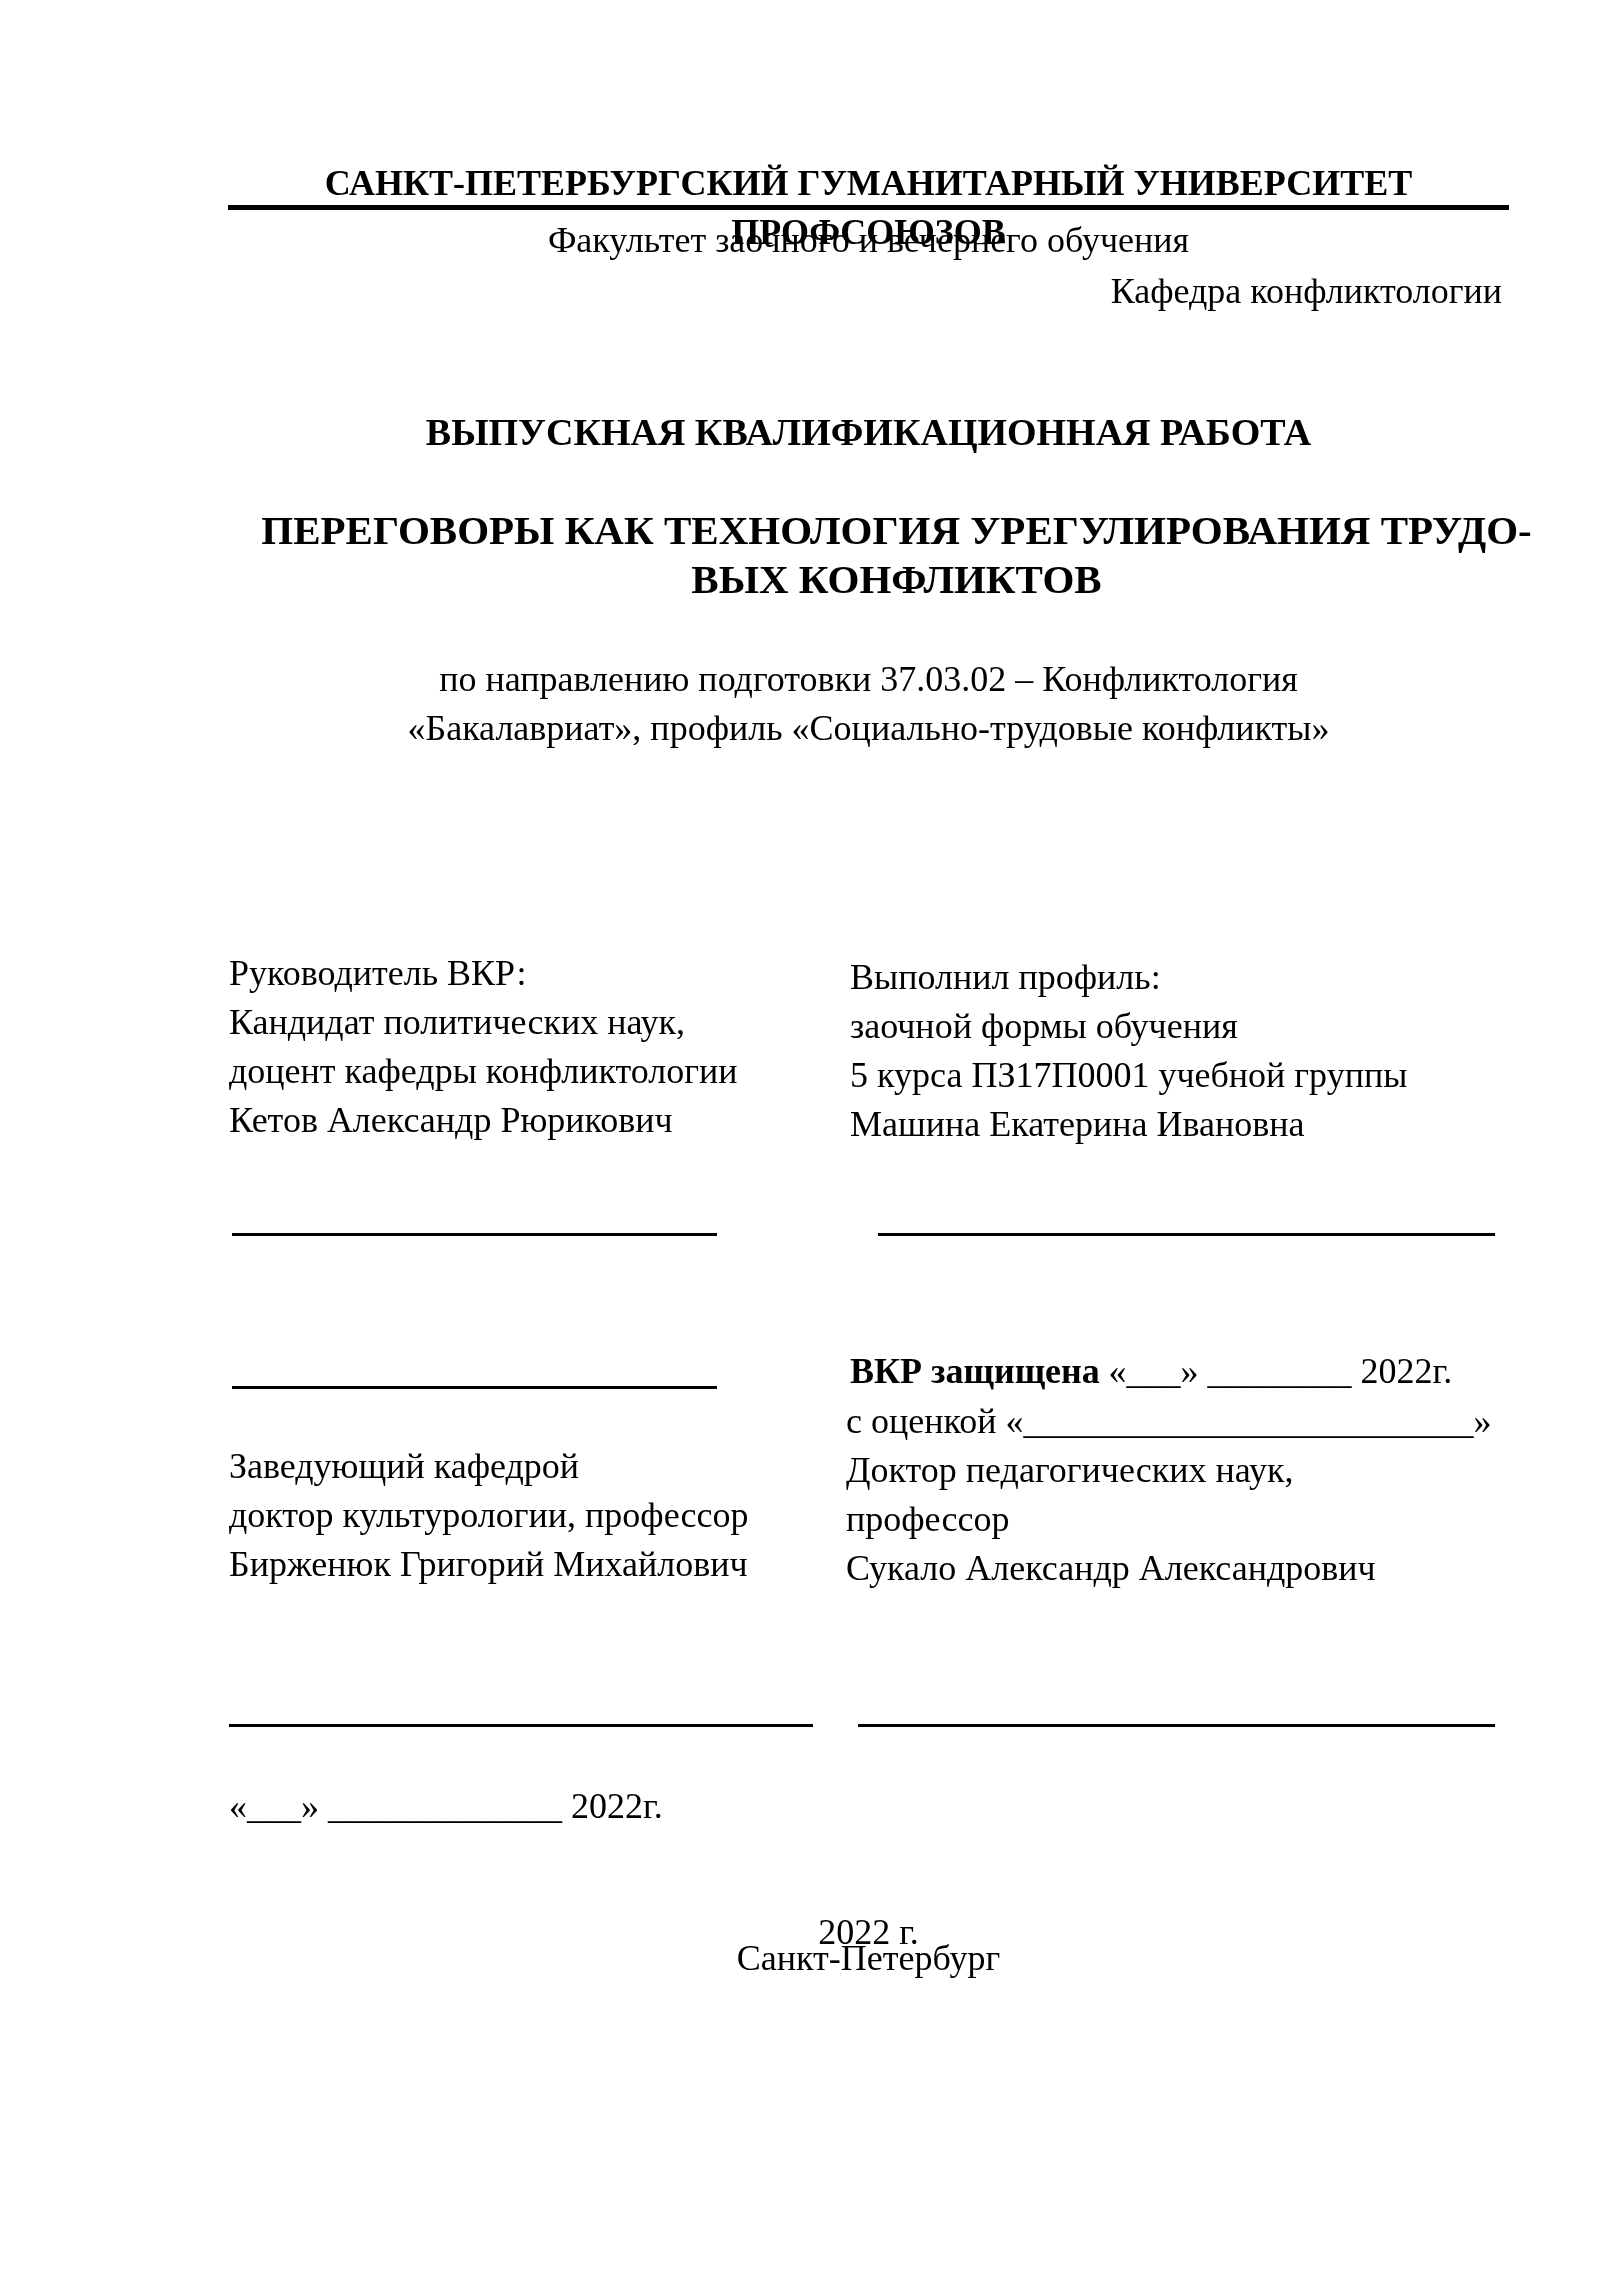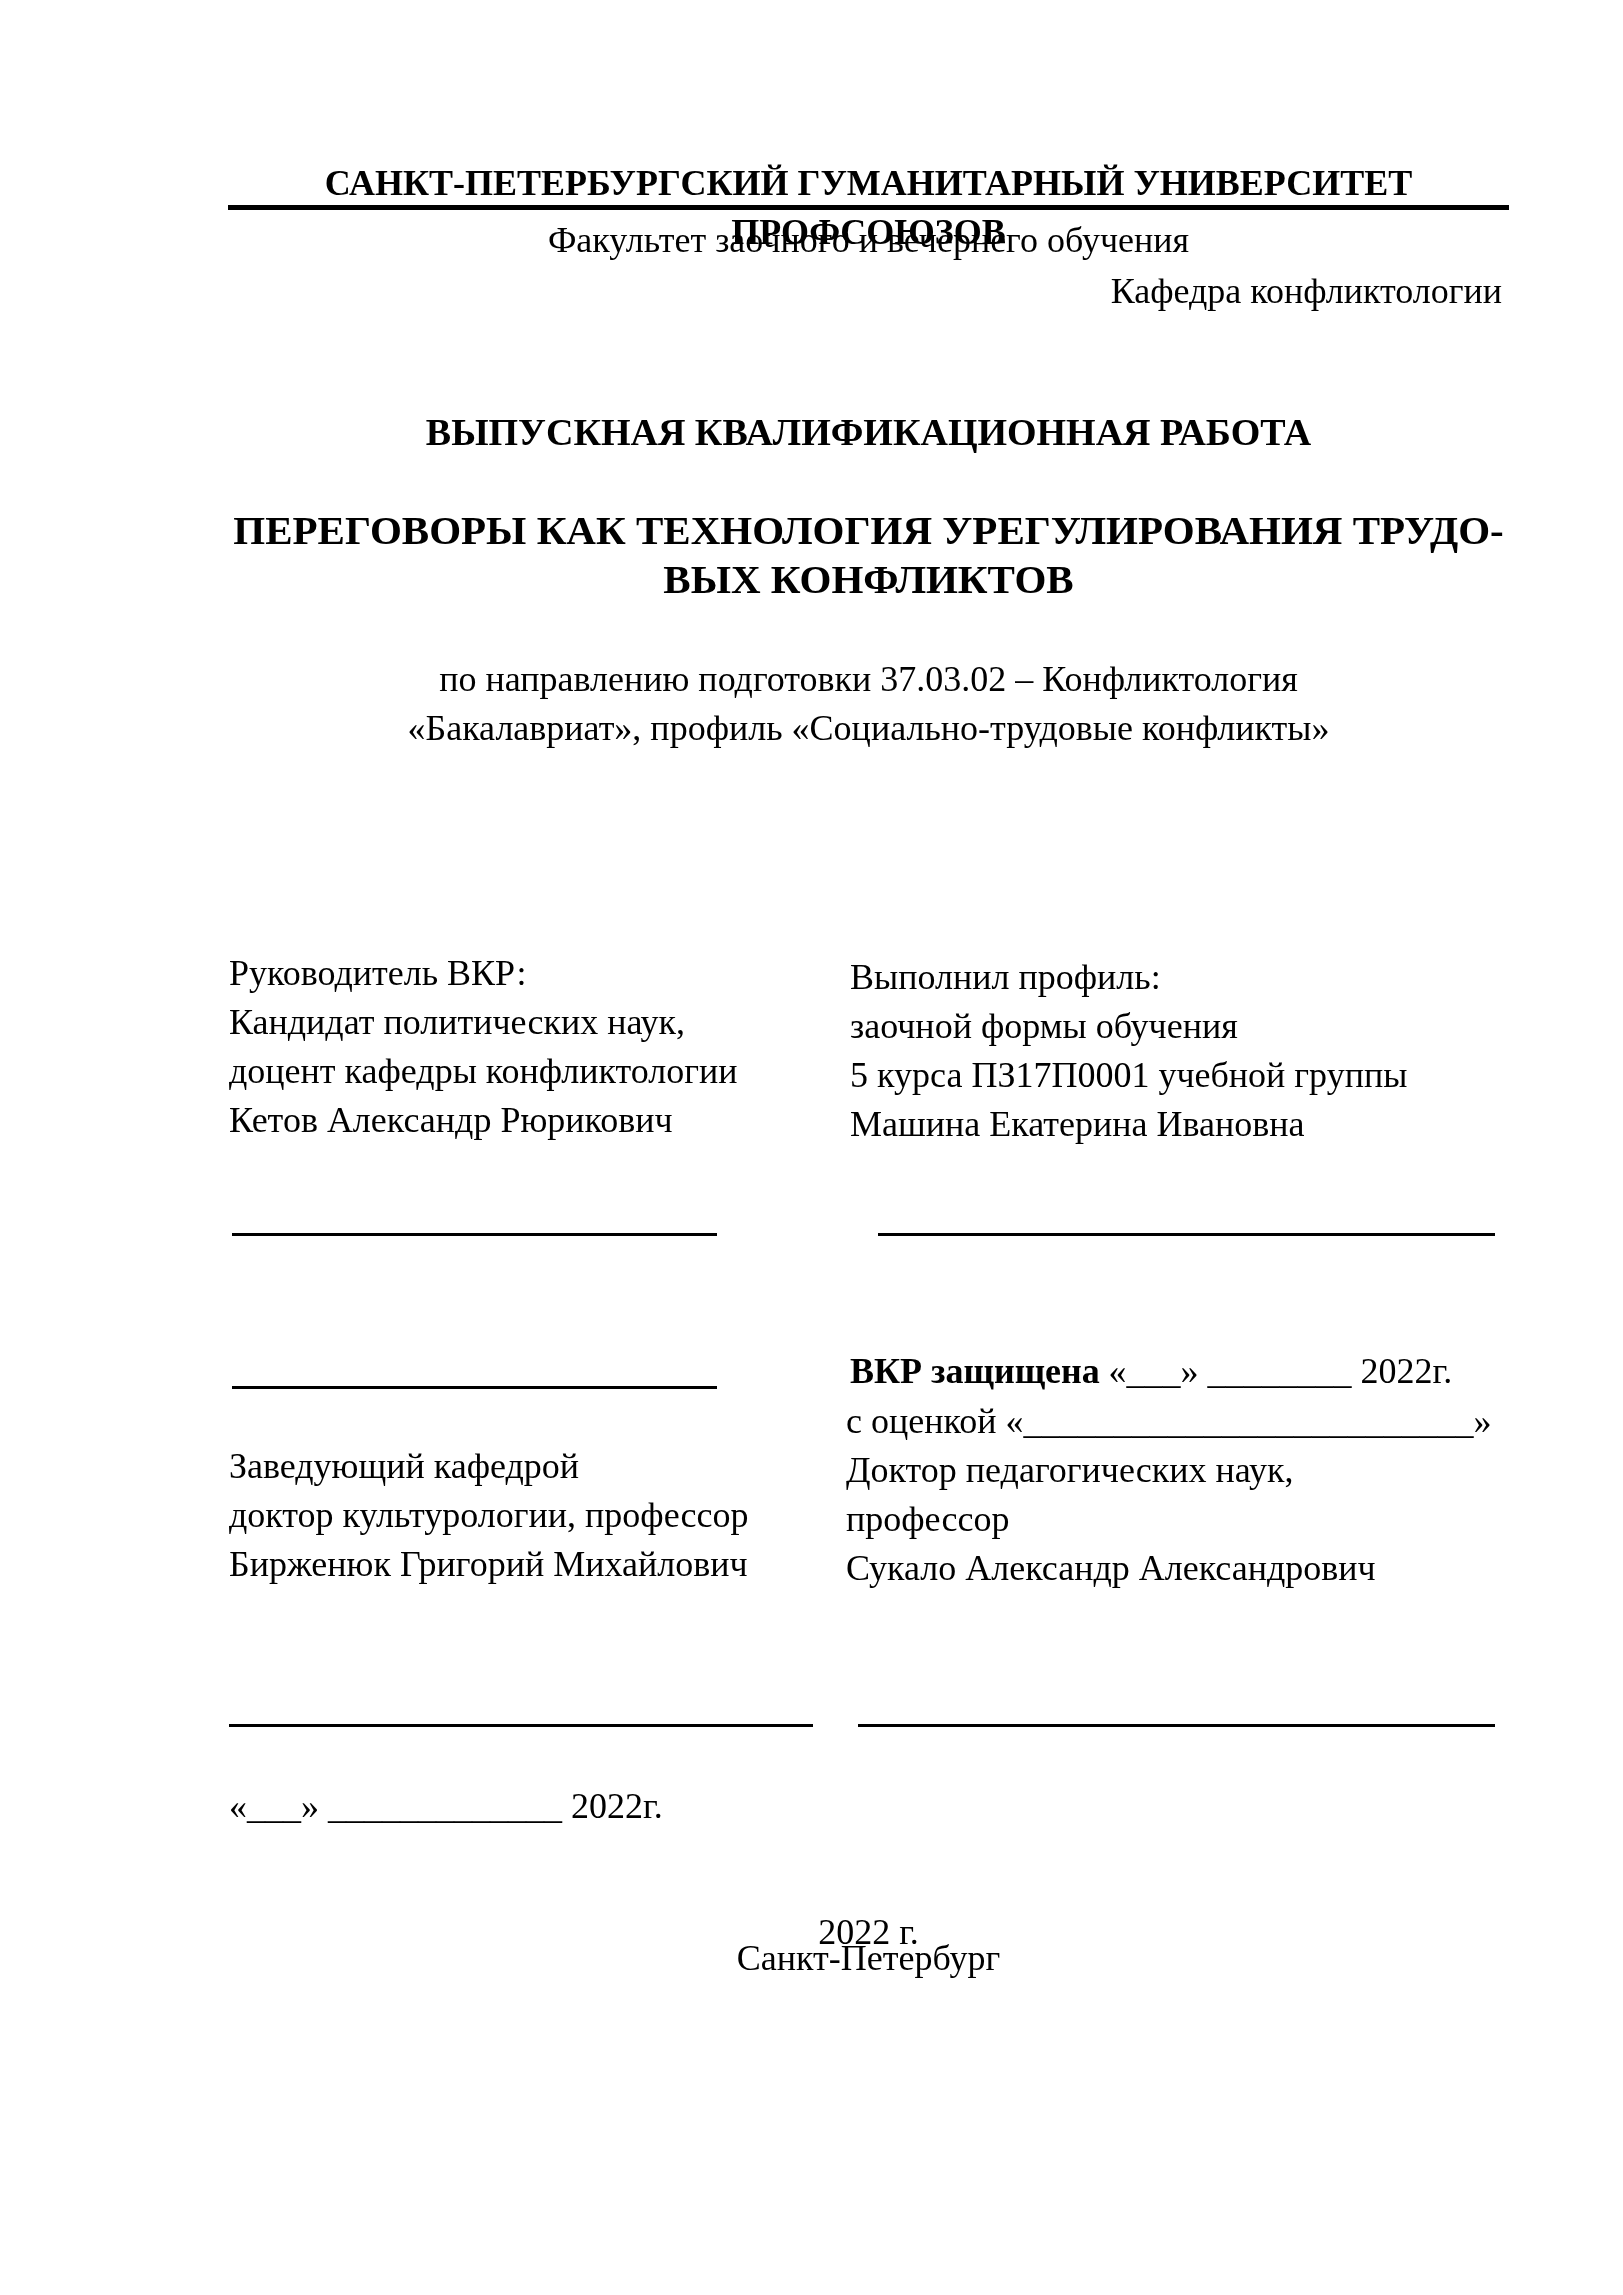--- a/index.html
+++ b/index.html
@@ -53,21 +53,21 @@
 <body>
 
 <div class="page">
 
   <div class="t centered bold" style="top:159px;">САНКТ-ПЕТЕРБУРГСКИЙ ГУМАНИТАРНЫЙ УНИВЕРСИТЕТ ПРОФСОЮЗОВ</div>
   <div class="rule" style="top:205px;"></div>
   <div class="t centered" style="top:216px;">Факультет заочного и вечернего обучения</div>
   <div class="t rightal" style="top:267px;">Кафедра конфликтологии</div>
 
   <div class="t centered bold big" style="top:406px;">ВЫПУСКНАЯ КВАЛИФИКАЦИОННАЯ РАБОТА</div>
-  <div class="t centered bold thesis-title" style="top:506px;">ПЕРЕГОВОРЫ КАК ТЕХНОЛОГИЯ УРЕГУЛИРОВАНИЯ ТРУДО-
+  <div class="t centered bold thesis-title" style="top:506px;margin-left:28px;">ПЕРЕГОВОРЫ КАК ТЕХНОЛОГИЯ УРЕГУЛИРОВАНИЯ ТРУДО-
 ВЫХ КОНФЛИКТОВ</div>
   <div class="t centered" style="top:655px;">по направлению подготовки 37.03.02 – Конфликтология</div>
   <div class="t centered" style="top:704px;">«Бакалавриат», профиль «Социально-трудовые конфликты»</div>
 
   <div class="t block lh63" style="top:949px; left:229px;">
     <div>Руководитель ВКР:</div>
     <div>Кандидат политических наук,</div>
     <div>доцент кафедры конфликтологии</div>
     <div>Кетов Александр Рюрикович</div>
   </div>

